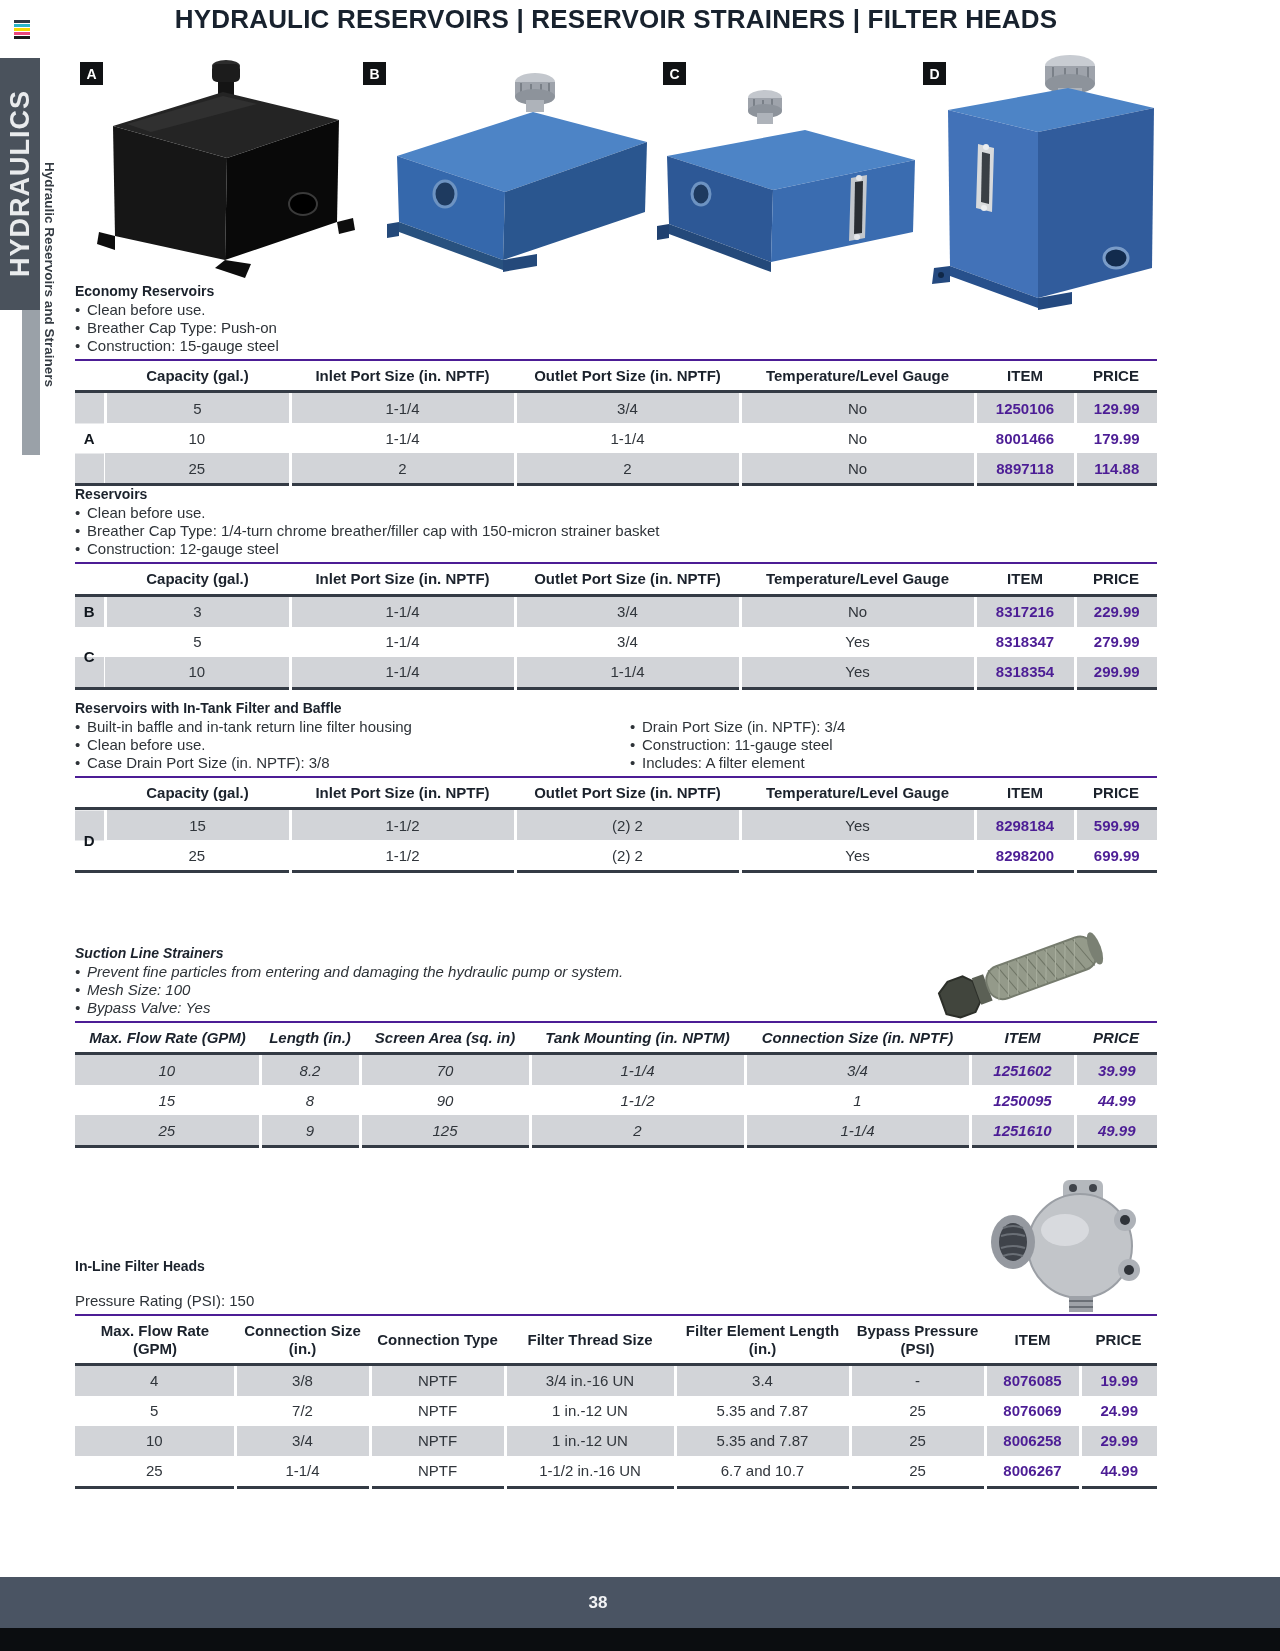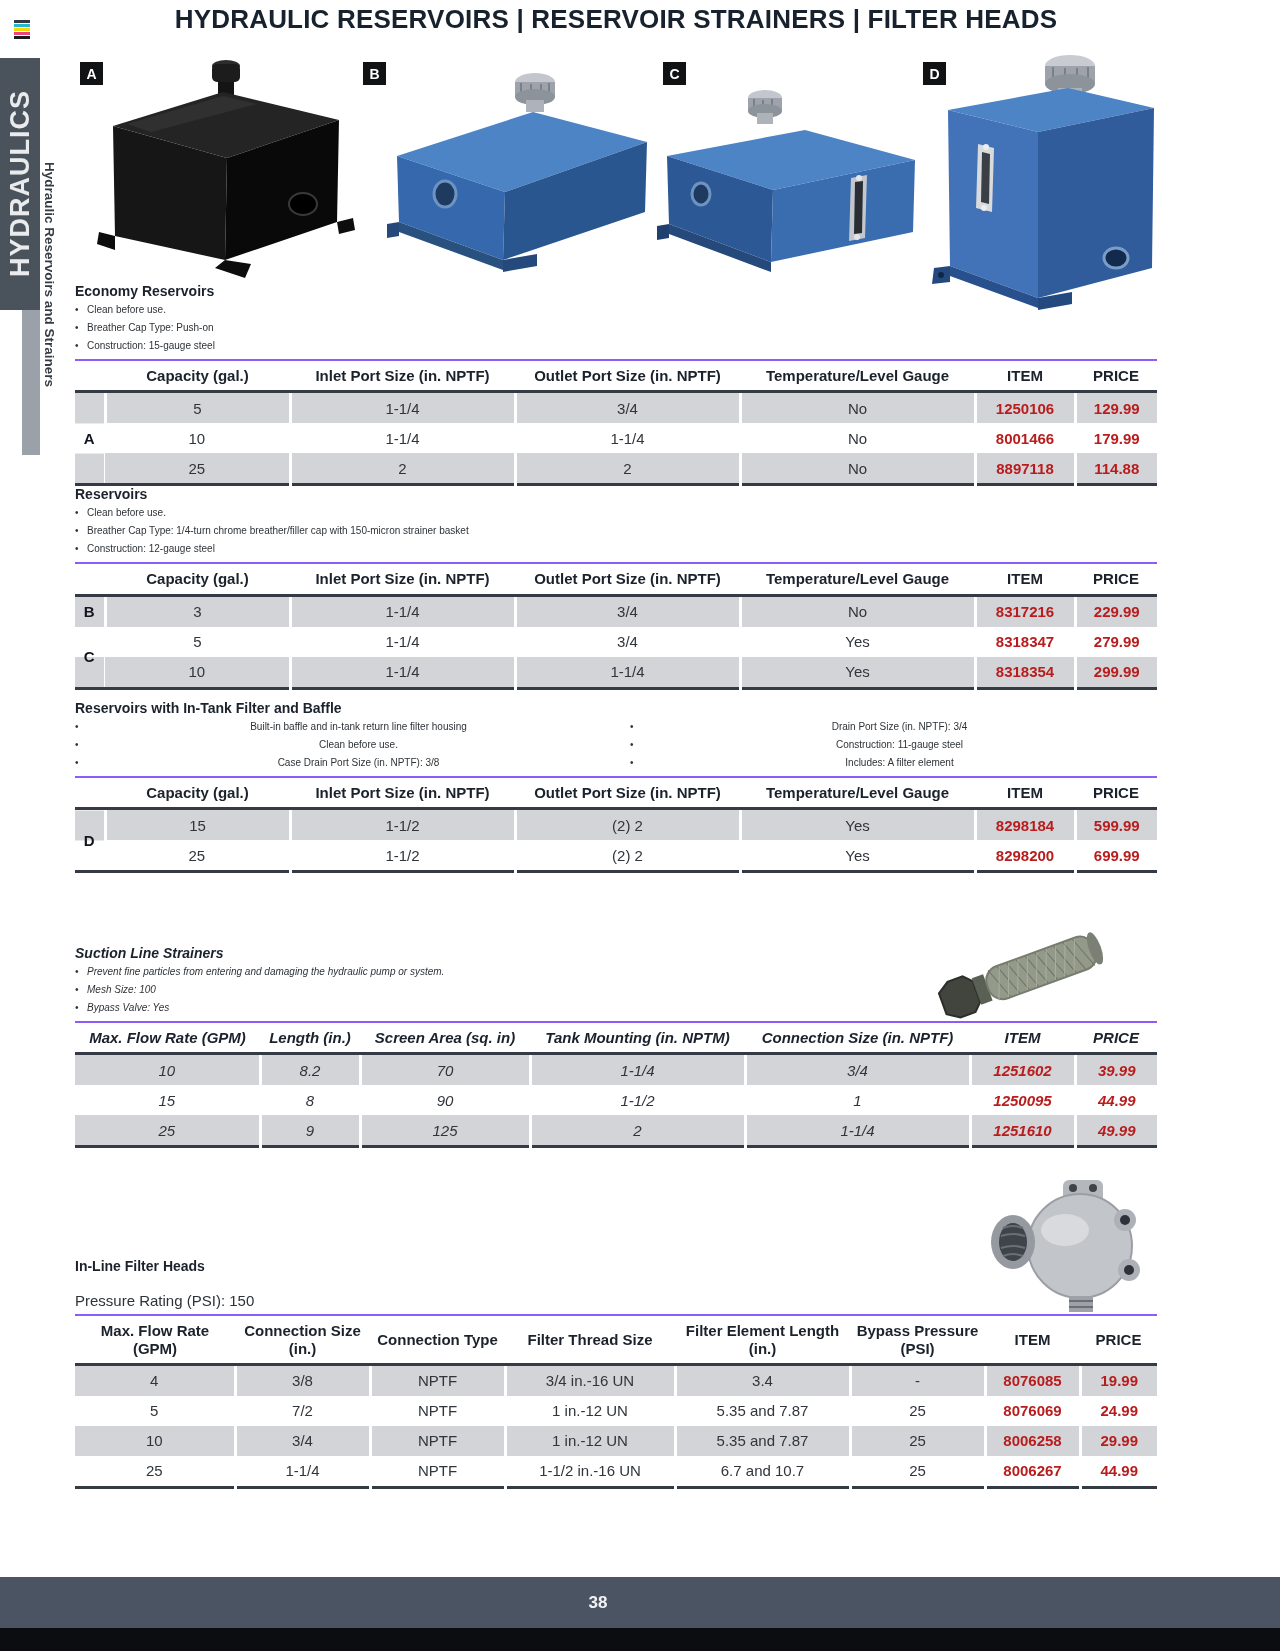--- a/index.html
+++ b/index.html
@@ -25,39 +25,39 @@
 
   
   .plabel{position:absolute;width:23px;height:23px;background:#101214;color:#fff;
           font-weight:700;font-size:14px;display:flex;align-items:center;justify-content:center;}
   .pimg{position:absolute;}
 
   
   .content{position:absolute;left:75px;top:283px;width:1082px;}
   .sec h2{font-size:14px;font-weight:700;color:#1b222c;margin:0;line-height:1.15;}
   .bullets{margin:2px 0 0;padding:0;list-style:none;}
-  .bullets li{font-size:10px;color:#2e3338;line-height:18px;padding-left:12px;position:relative;}
+  .bullets li{font-size:15px;color:#2e3338;line-height:18px;padding-left:12px;position:relative;}
   .bullets li::before{content:"\2022";position:absolute;left:0;top:0;}
-  .bul2{display:flex;text-align:center;}
+  .bul2{display:flex;}
   .bul2 .bullets.left{width:555px;flex:0 0 555px;}
   .bul2 .bullets.right{flex:1;}
   .note{font-size:15px;color:#2e3338;line-height:18px;margin-top:18px;}
   .s2{} .s3{margin-top:10px;} .s4{margin-top:72px;font-style:italic;} .s5{margin-top:110px;}
 
   
   .ptable{width:100%;border-collapse:collapse;table-layout:fixed;margin-top:4px;
           border-bottom:3px solid #343b45;}
-  .ptable th{border-top:2px solid #8b5cf6;border-bottom:3px solid #343b45;
+  .ptable th{border-top:2px solid #4c1d95;border-bottom:3px solid #343b45;
              padding:6px 3px;font-size:15px;color:#1b222c;line-height:1.15;text-align:center;}
   .ptable td{height:30px;text-align:center;font-size:15px;color:#30353b;
              border-left:3px solid #fff;overflow:hidden;padding:0 2px;}
   .ptable td:first-child{border-left:none;}
   td.cg{background:#d2d4d8;} td.cw{background:#ffffff;}
   td.lbl{font-weight:700;color:#10161d;font-size:15px;}
-  .ptable td:nth-last-child(1),.ptable td:nth-last-child(2){font-weight:700;color:#b91c1c;}
+  .ptable td:nth-last-child(1),.ptable td:nth-last-child(2){font-weight:700;color:#4c1d95;}
 
   .t-res .c-lbl{width:30px;} .t-res .c1{width:185px;} .t-res .c2{width:225px;}
   .t-res .c3{width:225px;} .t-res .c4{width:235px;} .t-res .c5{width:100px;} .t-res .c6{width:82px;}
   .t-str .c1{width:185px;} .t-str .c2{width:100px;} .t-str .c3{width:170px;}
   .t-str .c4{width:215px;} .t-str .c5{width:225px;} .t-str .c6{width:105px;} .t-str .c7{width:82px;}
   .t-flt .c1{width:160px;} .t-flt .c2{width:135px;} .t-flt .c3{width:135px;} .t-flt .c4{width:170px;}
   .t-flt .c5{width:175px;} .t-flt .c6{width:135px;} .t-flt .c7{width:95px;} .t-flt .c8{width:77px;}
 
   
   .footer-bar{position:absolute;left:0;top:1577px;width:1280px;height:51px;background:#4a5463;}

